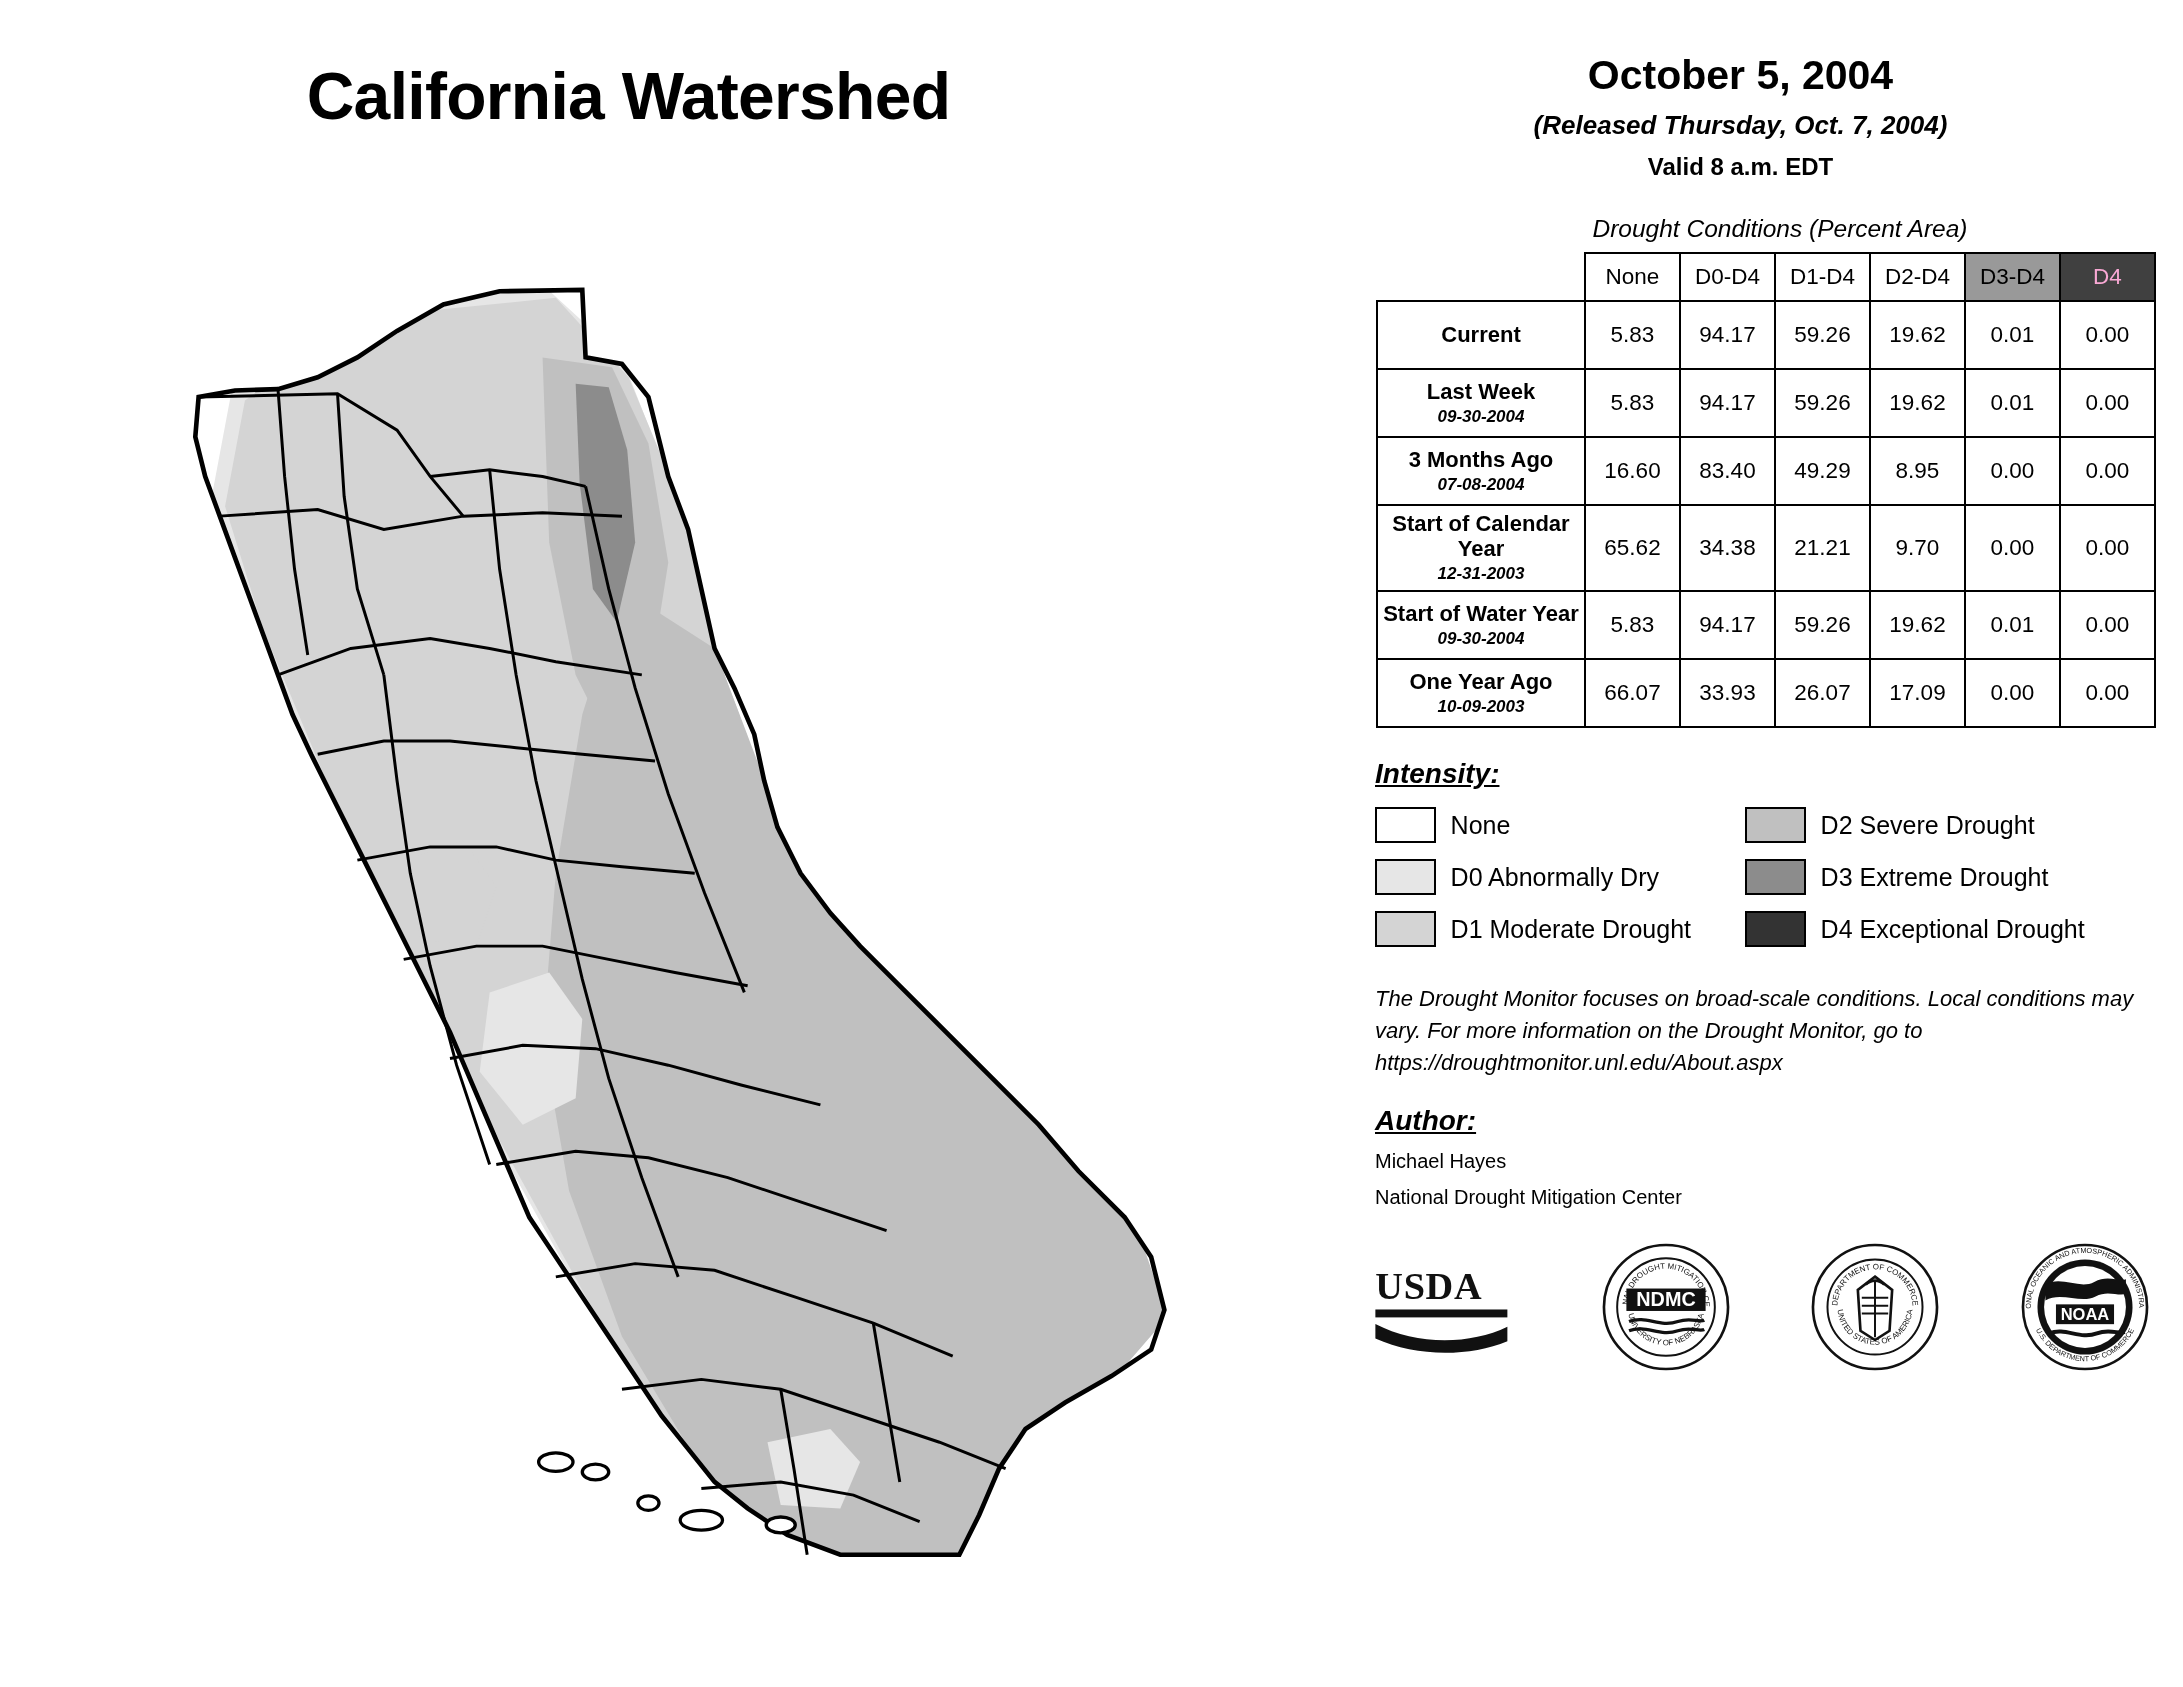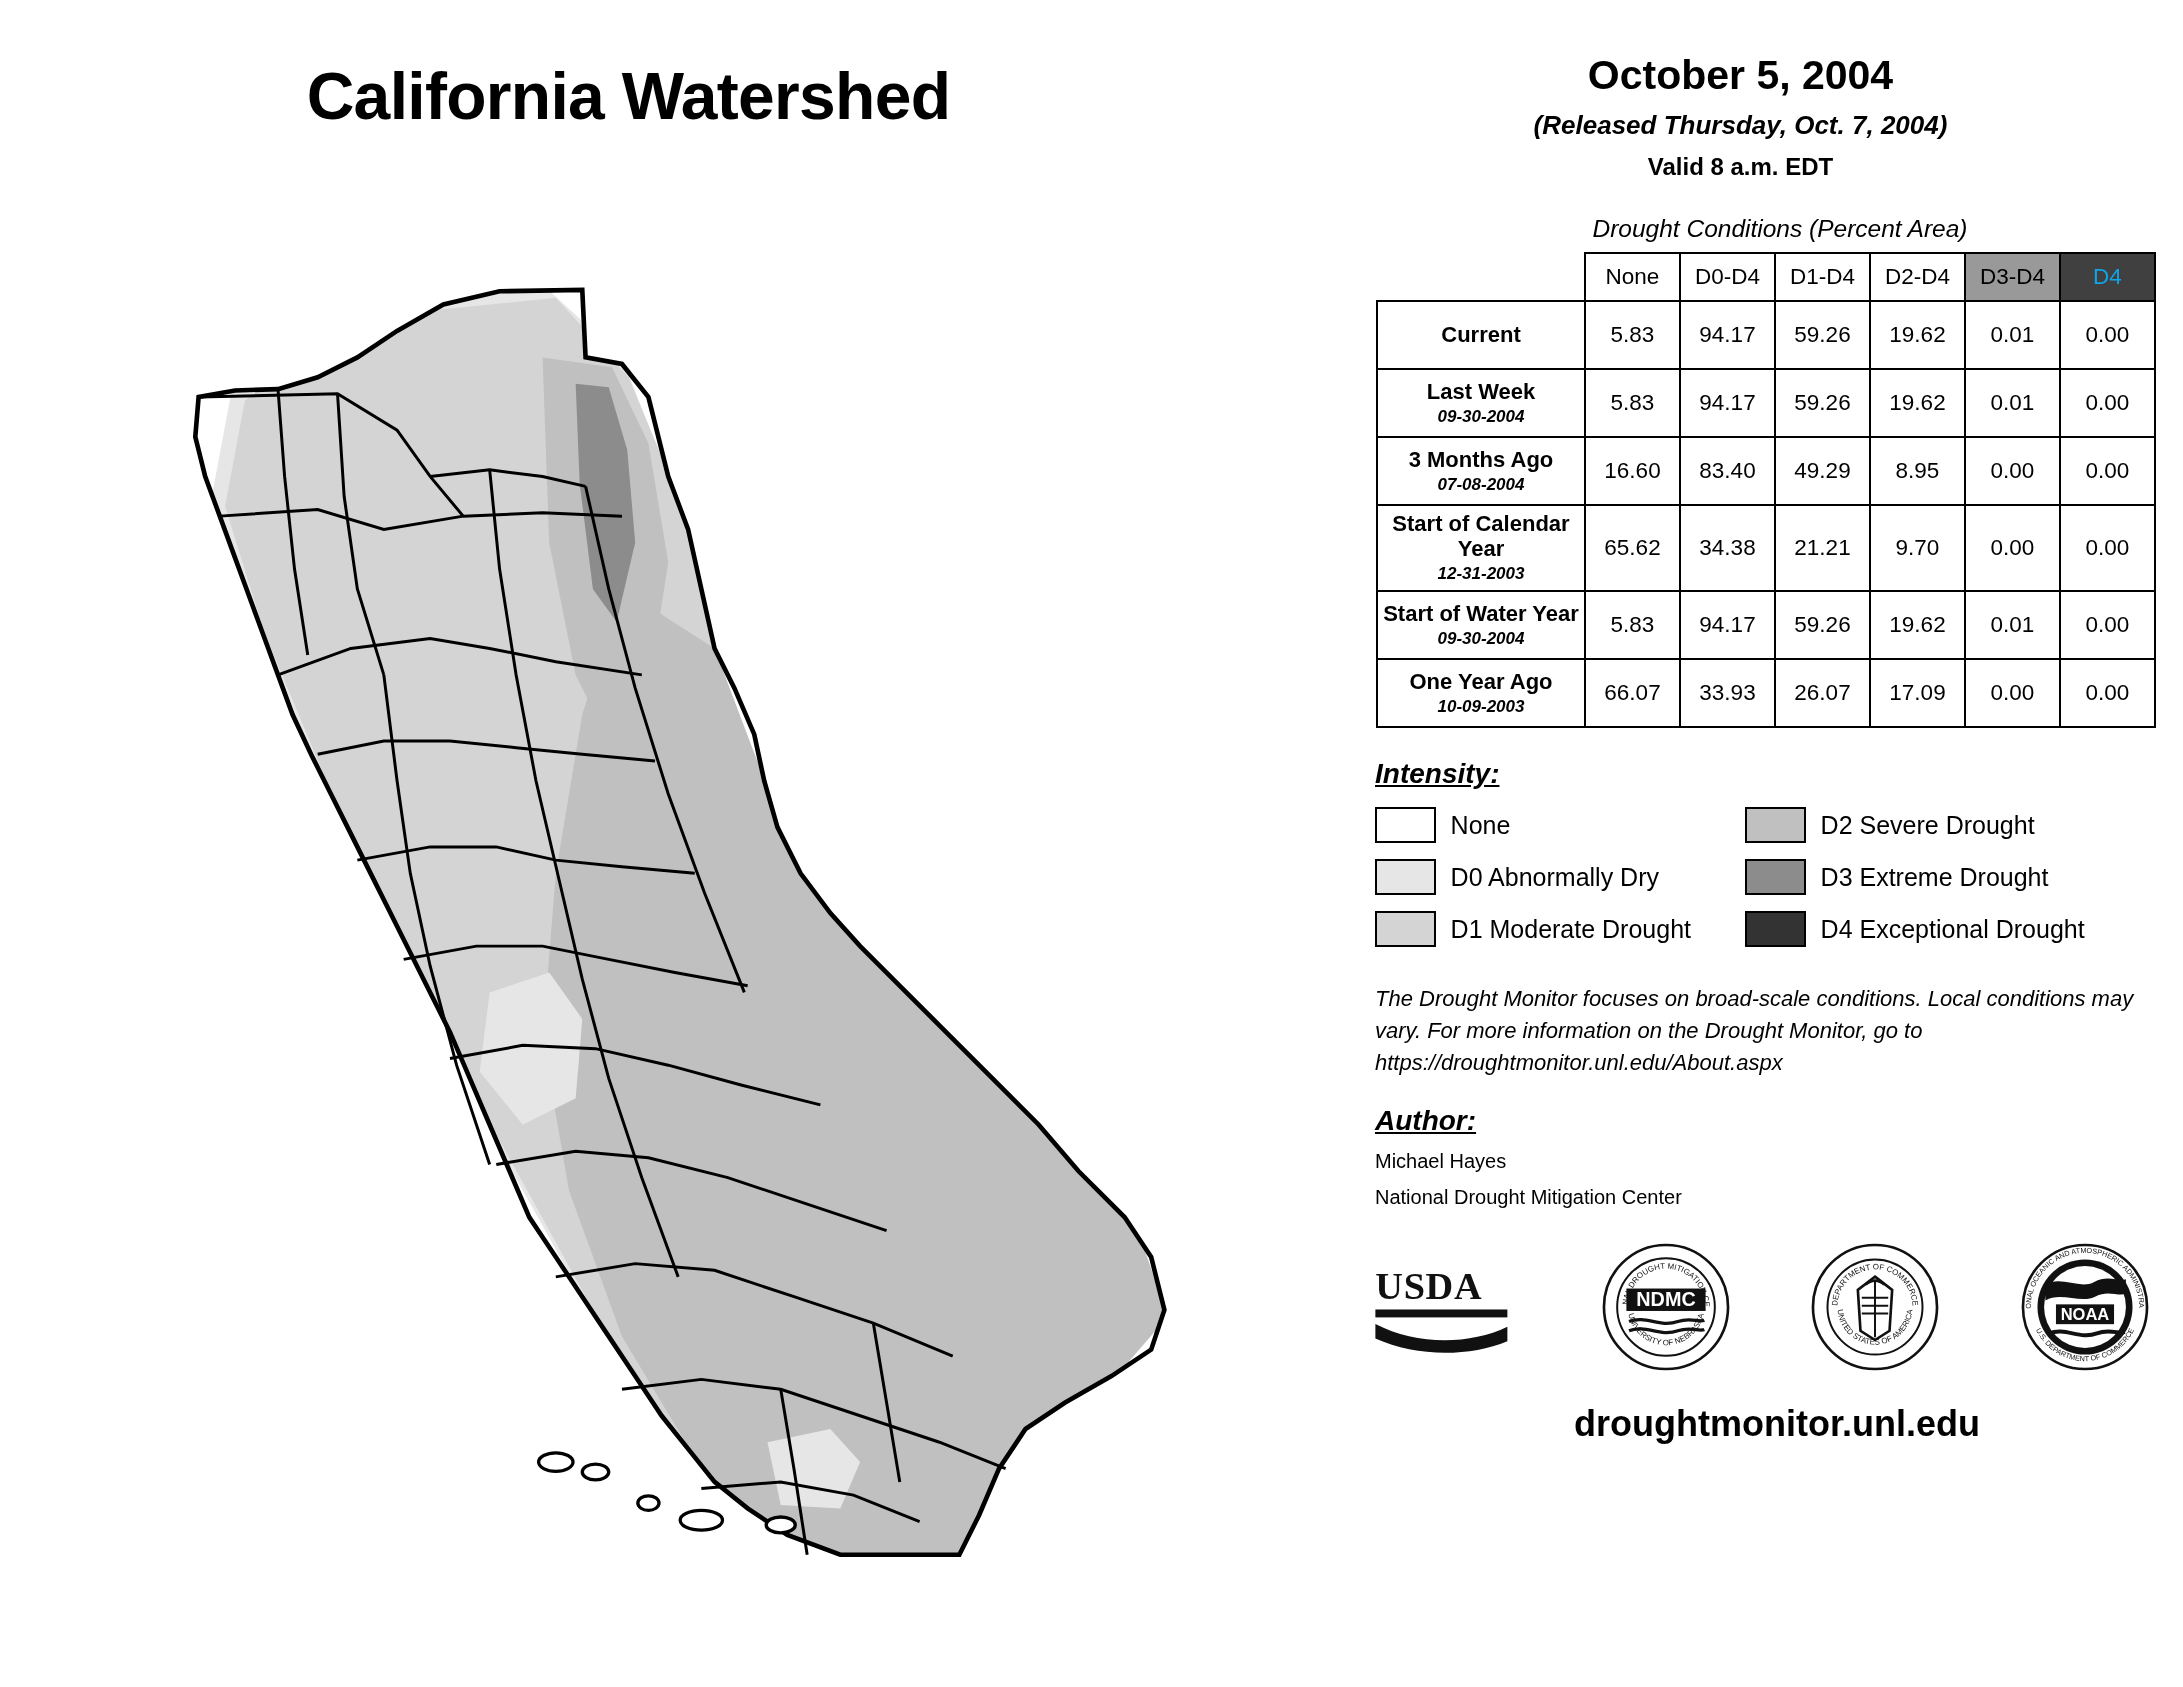--- a/index.html
+++ b/index.html
@@ -123,21 +123,21 @@
     font-weight: bold;
     font-style: italic;
     font-size: 17px;
     margin-top: 2.6px;
   }
   #dm-table td.val {
     width: 91px;
     height: 64px;
   }
   th.hdr-d3 { background: #999999 !important; }
-  th.hdr-d4 { background: #404040 !important; color: #0ea5e9; }
+  th.hdr-d4 { background: #404040 !important; color: #f9a8d4; }
 
   
   #intensity-head {
     margin-top: 30px;
     margin-left: 78px;
     font-size: 28px;
     font-style: italic;
     font-weight: bold;
     text-decoration: underline;
   }
@@ -499,15 +499,14 @@
         </text>
         <path d="M40,66 C64,52 92,74 114,62 C134,51 152,62 162,58 L162,80 C150,84 134,74 116,84
                  C94,96 64,76 40,90 Z" fill="#111"></path>
         <rect x="56" y="96" width="88" height="30" fill="#111"></rect>
         <text x="100" y="120" text-anchor="middle" font-size="25" font-weight="bold" font-family="Liberation Sans, sans-serif" fill="#ffffff">NOAA</text>
         <path d="M46,140 C70,130 92,150 118,140 C138,132 152,142 160,138" fill="none" stroke="#111" stroke-width="6"></path>
       </svg>
     </div>
   </div>
 
-  <div id="footer-url">droughtmonitor.unl.edu</div>
 </div>
 
 
 </body></html>

